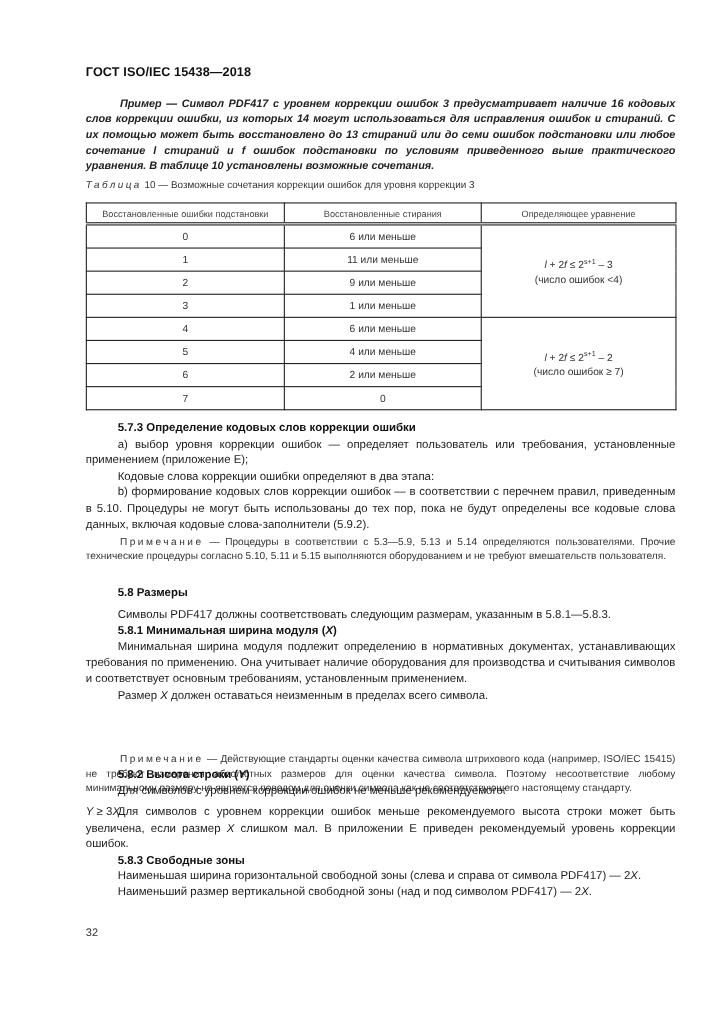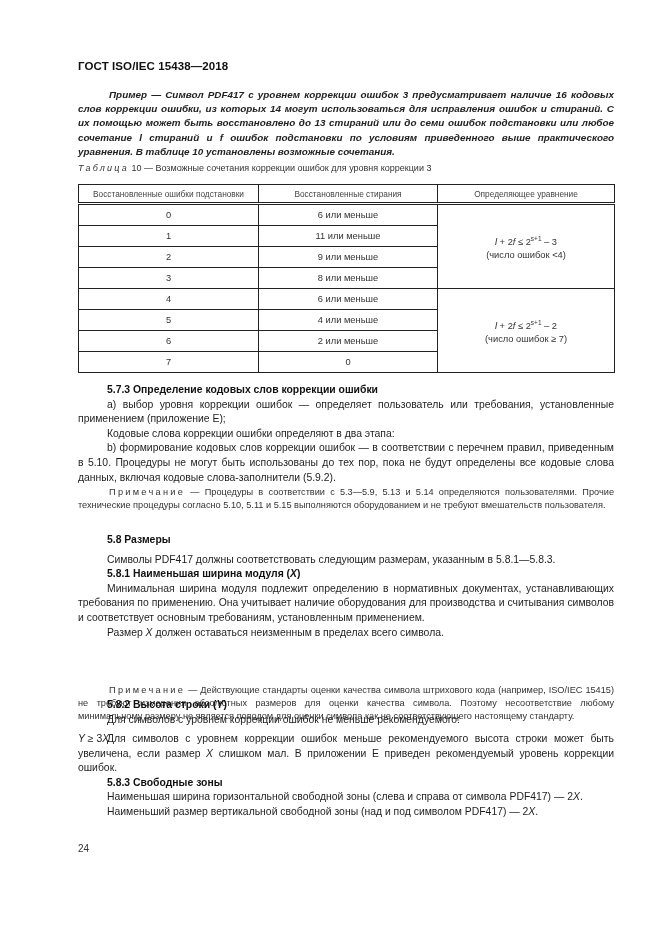--- a/index.html
+++ b/index.html
@@ -71,21 +71,21 @@
       <tr>
         <td>1</td>
         <td>11 или меньше</td>
       </tr>
       <tr>
         <td>2</td>
         <td>9 или меньше</td>
       </tr>
       <tr>
         <td>3</td>
-        <td>8 или меньше</td>
+        <td>1 или меньше</td>
       </tr>
       <tr>
         <td>4</td>
         <td>6 или меньше</td>
         <td class="eq" rowspan="4">
           <div><i>l</i><span> + 2</span><i>f</i><span> ≤ 2</span><sup>s+1</sup><span> – 2</span></div>
           <div>(число ошибок ≥ 7)</div>
         </td>
       </tr>
       <tr>
@@ -110,21 +110,21 @@
     <p>b) формирование кодовых слов коррекции ошибок — в соответствии с перечнем правил, приведенным в 5.10. Процедуры не могут быть использованы до тех пор, пока не будут определены все кодовые слова данных, включая кодовые слова-заполнители (5.9.2).</p>
   </div>
 
   <div class="abs note" style="top:486px;">
     <p><span class="sp">Примечание</span><span> — Процедуры в соответствии с 5.3—5.9, 5.13 и 5.14 определяются пользователями. Прочие технические процедуры согласно 5.10, 5.11 и 5.15 выполняются оборудованием и не требуют вмешательств пользователя.</span></p>
   </div>
 
   <div class="abs body" style="top:533px;">
     <p class="h">5.8 Размеры</p>
     <p style="margin-top:5px;">Символы PDF417 должны соответствовать следующим размерам, указанным в 5.8.1—5.8.3.</p>
-    <p class="h"><span>5.8.1 Наименьшая ширина модуля (</span><i>X</i><span>)</span></p>
+    <p class="h"><span>5.8.1 Минимальная ширина модуля (</span><i>X</i><span>)</span></p>
     <p>Минимальная ширина модуля подлежит определению в нормативных документах, устанавливающих требования по применению. Она учитывает наличие оборудования для производства и считывания символов и соответствует основным требованиям, установленным применением.</p>
     <p><span>Размер </span><i>X</i><span> должен оставаться неизменным в пределах всего символа.</span></p>
   </div>
 
   <div class="abs note" style="top:684px;">
     <p><span class="sp">Примечание</span><span> — Действующие стандарты оценки качества символа штрихового кода (например, ISO/IEC 15415) не требуют измерения абсолютных размеров для оценки качества символа. Поэтому несоответствие любому минимальному размеру не является поводом для оценки символа как не соответствующего настоящему стандарту.</span></p>
   </div>
 
   <div class="abs body" style="top:698px;">
     <p class="h"><span>5.8.2 Высота строки (</span><i>Y</i><span>)</span></p>
@@ -135,15 +135,15 @@
     <i>Y</i><span> ≥ 3</span><i>X</i>
   </div>
 
   <div class="abs body" style="top:732px;">
     <p><span>Для символов с уровнем коррекции ошибок меньше рекомендуемого высота строки может быть увеличена, если размер </span><i>X</i><span> слишком мал. В приложении Е приведен рекомендуемый уровень коррекции ошибок.</span></p>
     <p class="h">5.8.3 Свободные зоны</p>
     <p><span>Наименьшая ширина горизонтальной свободной зоны (слева и справа от символа PDF417) — 2</span><i>X</i><span>.</span></p>
     <p><span>Наименьший размер вертикальной свободной зоны (над и под символом PDF417) — 2</span><i>X</i><span>.</span></p>
   </div>
 
-  <div class="abs pnum">24</div>
+  <div class="abs pnum">32</div>
 
 </div>
 
 </body></html>

